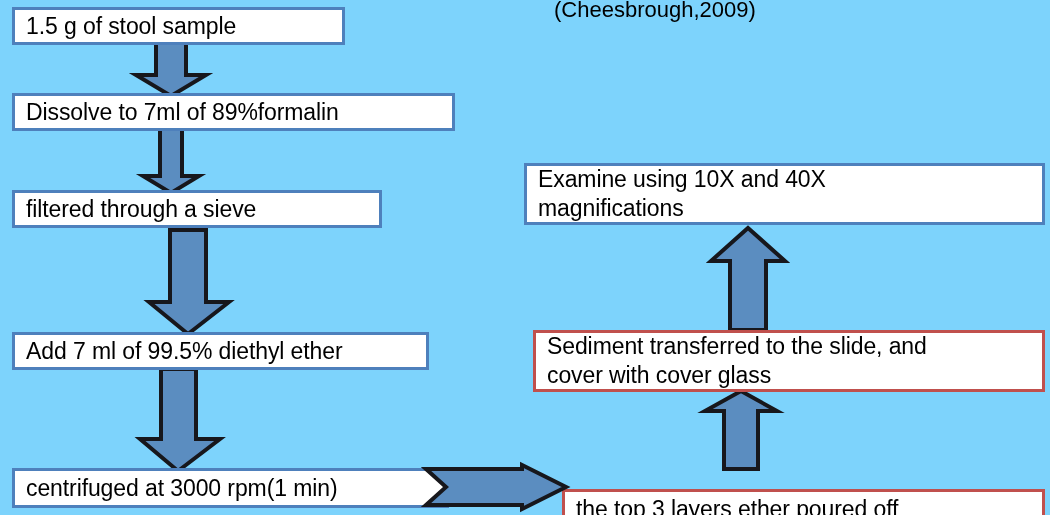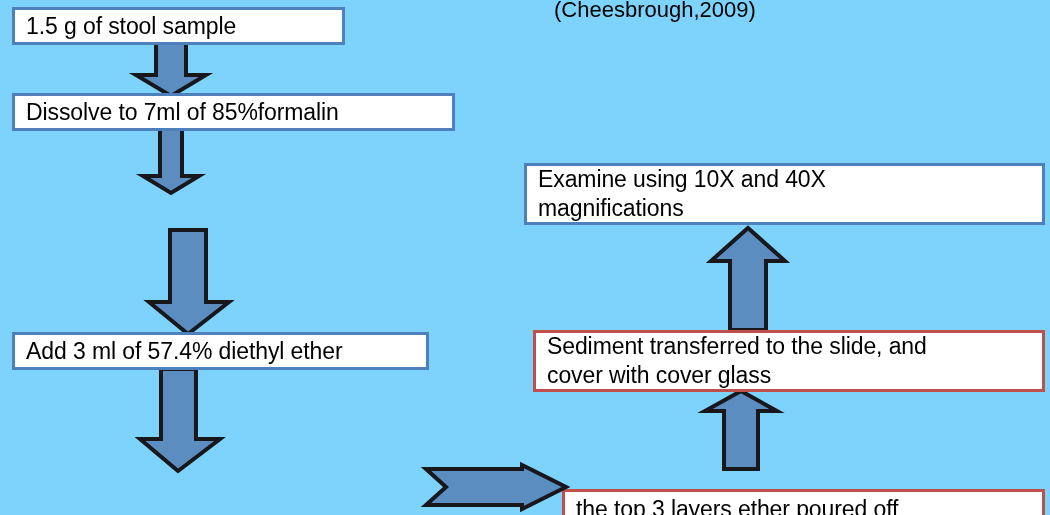--- a/index.html
+++ b/index.html
@@ -69,28 +69,34 @@
 
 <div id="canvas">
 
   <div class="caption" style="left:554px; top:-3px;">(Cheesbrough,2009)</div>
 
   <div class="box blue" style="left:12px; top:7px; width:333px; height:38px;">
     <span class="box-text">1.5 g of  stool sample</span>
   </div>
 
   <div class="box blue" style="left:12px; top:93px; width:443px; height:38px;">
-    <span class="box-text">Dissolve to 7ml of 85%formalin</span>
+    <span class="box-text">Dissolve to 7ml of 89%formalin</span>
   </div>
 
+  <div class="box blue" style="left:12px; top:190px; width:370px; height:38px;">
+    <span class="box-text">filtered through a sieve</span>
+  </div>
 
   <div class="box blue" style="left:12px; top:332px; width:417px; height:38px;">
-    <span class="box-text">Add 3 ml of 57.4% diethyl ether</span>
+    <span class="box-text">Add 7 ml of 99.5% diethyl ether</span>
   </div>
 
+  <div class="box blue" style="left:12px; top:468px; width:437px; height:40px;">
+    <span class="box-text">centrifuged at 3000 rpm(1 min)</span>
+  </div>
 
   <div class="box blue" style="left:524px; top:163px; width:521px; height:62px;">
     <span class="box-text">Examine using 10X and 40X
 magnifications</span>
   </div>
 
   <div class="box red" style="left:533px; top:330px; width:512px; height:62px;">
     <span class="box-text">Sediment transferred   to the slide, and
 cover with cover glass</span>
   </div>

